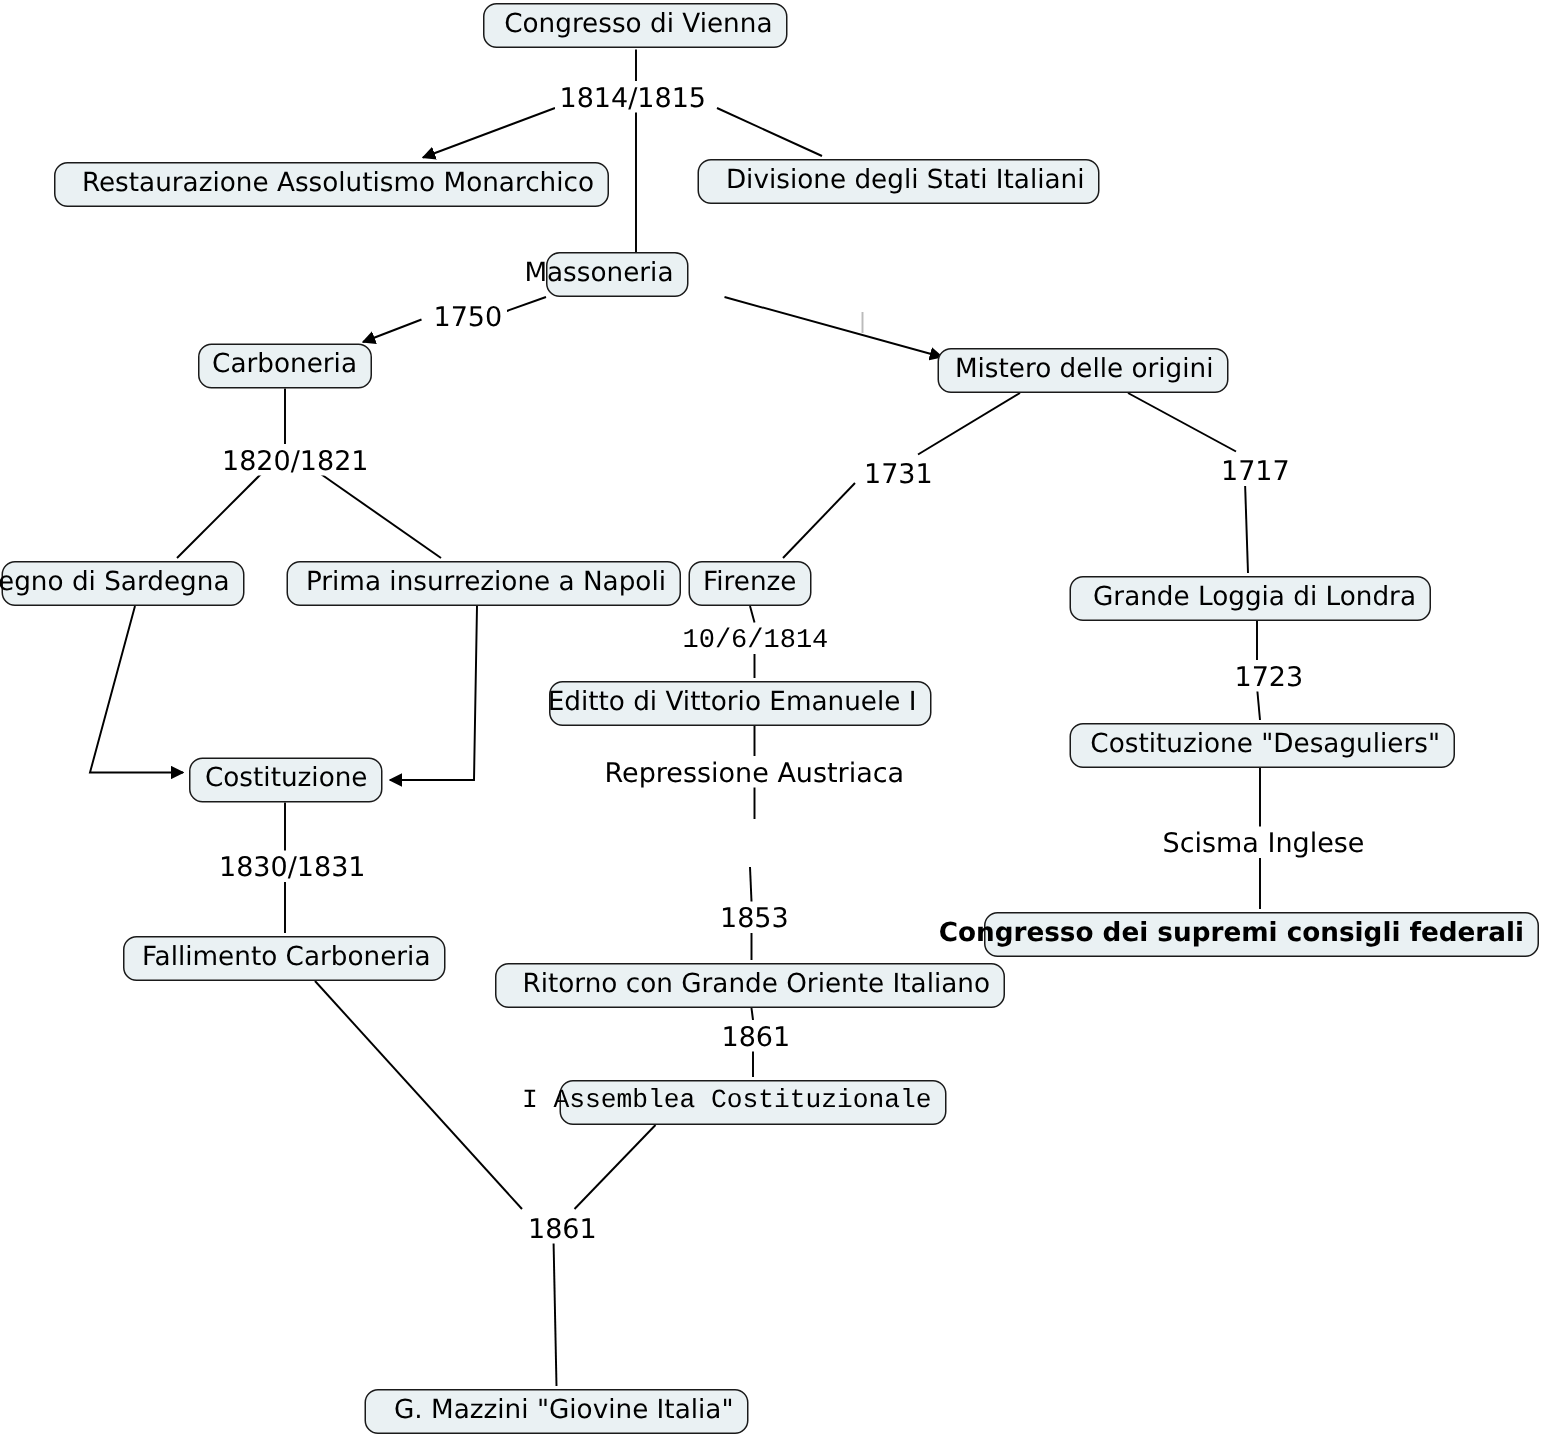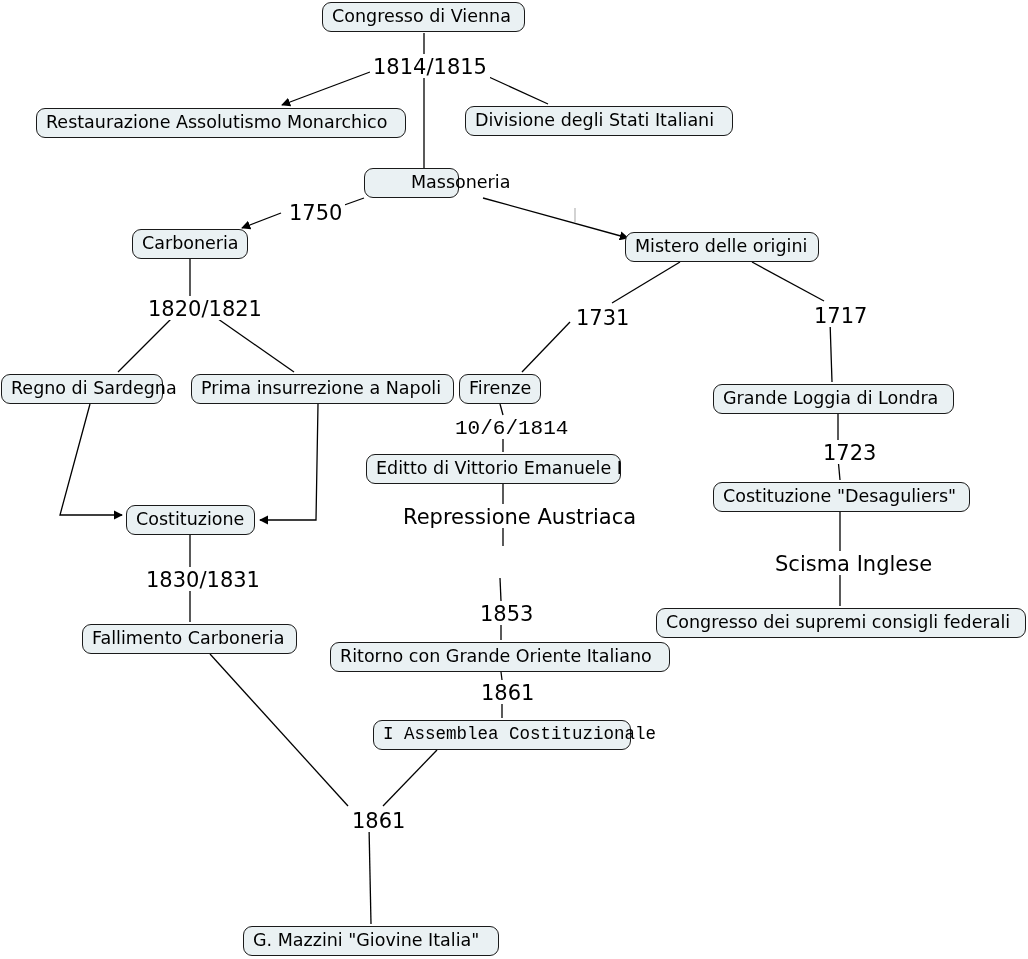--- a/index.html
+++ b/index.html
@@ -28,28 +28,28 @@
     box-sizing: border-box;
     background: #eaf1f3;
     border: 1.3px solid #1a1a1a;
     border-radius: 9px;
     color: #000000;
     font-size: 17.5px;
     line-height: 1;
     white-space: nowrap;
     display: flex;
     align-items: center;
-    justify-content: flex-start;
+    justify-content: flex-end;
     padding: 0 9px;
     height: 30px;
   }
   .elabel {
     position: absolute;
     color: #000000;
-    font-size: 21px;
+    font-size: 18px;
     line-height: 1;
     white-space: nowrap;
     background: #ffffff;
     padding: 0 3px;
   }
 </style>
 </head>
 <body>
 
 <div id="canvas">
@@ -156,21 +156,21 @@
     </div>
   <div class="node" style="left:366px; top:454px; width:255px;">
       <span>Editto di Vittorio Emanuele I</span>
     </div>
   <div class="node" style="left:713px; top:482px; width:257px;">
       <span>Costituzione "Desaguliers"</span>
     </div>
   <div class="node" style="left:126px; top:505px; width:129px;">
       <span>Costituzione</span>
     </div>
-  <div class="node" style="left:656px; top:608px; width:370px;">
+  <div class="node" style="left:656px; top:608px; width:370px;font-weight:bold;">
       <span>Congresso dei supremi consigli federali</span>
     </div>
   <div class="node" style="left:82px;  top:624px; width:215px;">
       <span>Fallimento Carboneria</span>
     </div>
   <div class="node" style="left:330px; top:642px; width:340px;">
       <span>Ritorno con Grande Oriente Italiano</span>
     </div>
   <div class="node" style="left:373px; top:720px; width:258px;font-family:Liberation Mono, monospace;">
       <span>I Assemblea Costituzionale</span>

